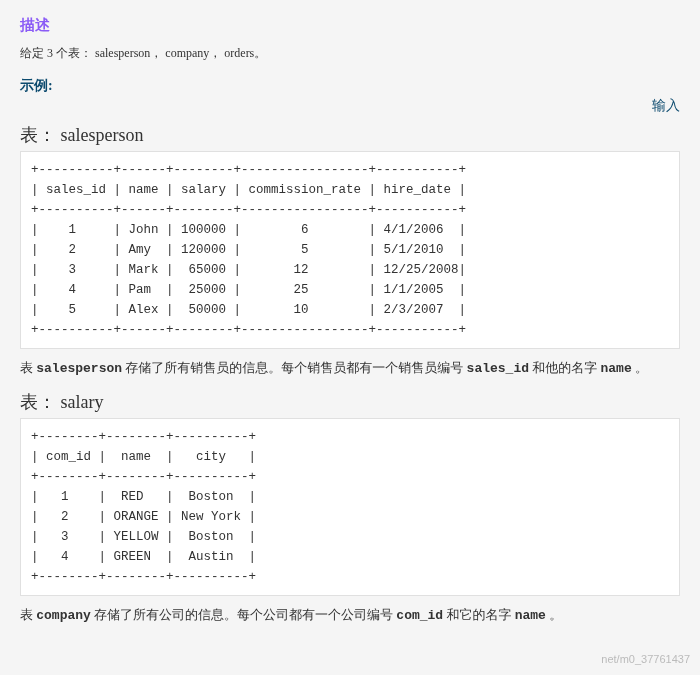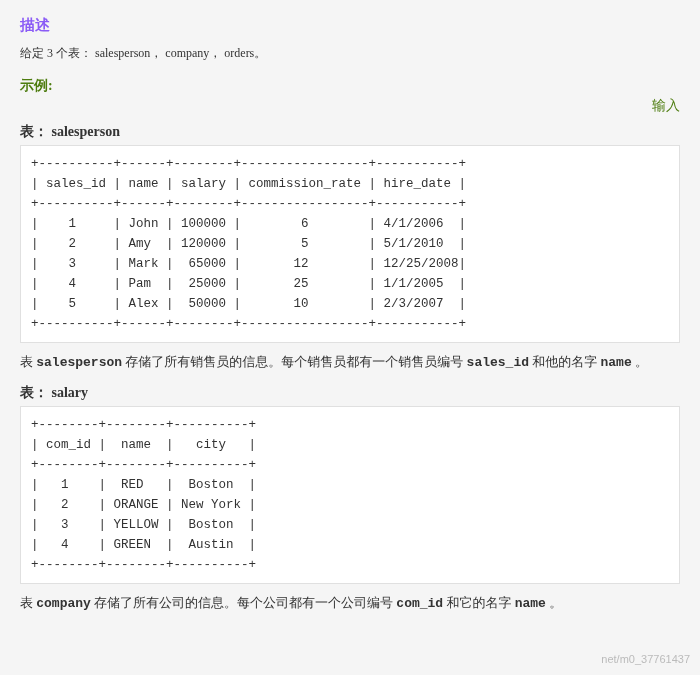--- a/index.html
+++ b/index.html
@@ -22,27 +22,26 @@
       margin-bottom: 14px;
       line-height: 1.7;
     }
     .desc-block p {
       margin-bottom: 4px;
       font-size: 12px;
     }
     .example-label {
       font-size: 14px;
       font-weight: bold;
-      color: #4d7c0f;
+      color: #0c4a6e;
       margin-bottom: 2px;
     }
     .table-label {
       margin: 8px 0 4px 0;
-      font-size: 14px;
-      font-weight: bold;
+      font-size: 18px;
     }
     .code-block {
       background: #fff;
       border: 1px solid #e0e0e0;
       padding: 8px 10px;
       font-family: 'Courier New', Courier, monospace;
       font-size: 12.5px;
       color: #333;
       margin-bottom: 8px;
       line-height: 1.6;

